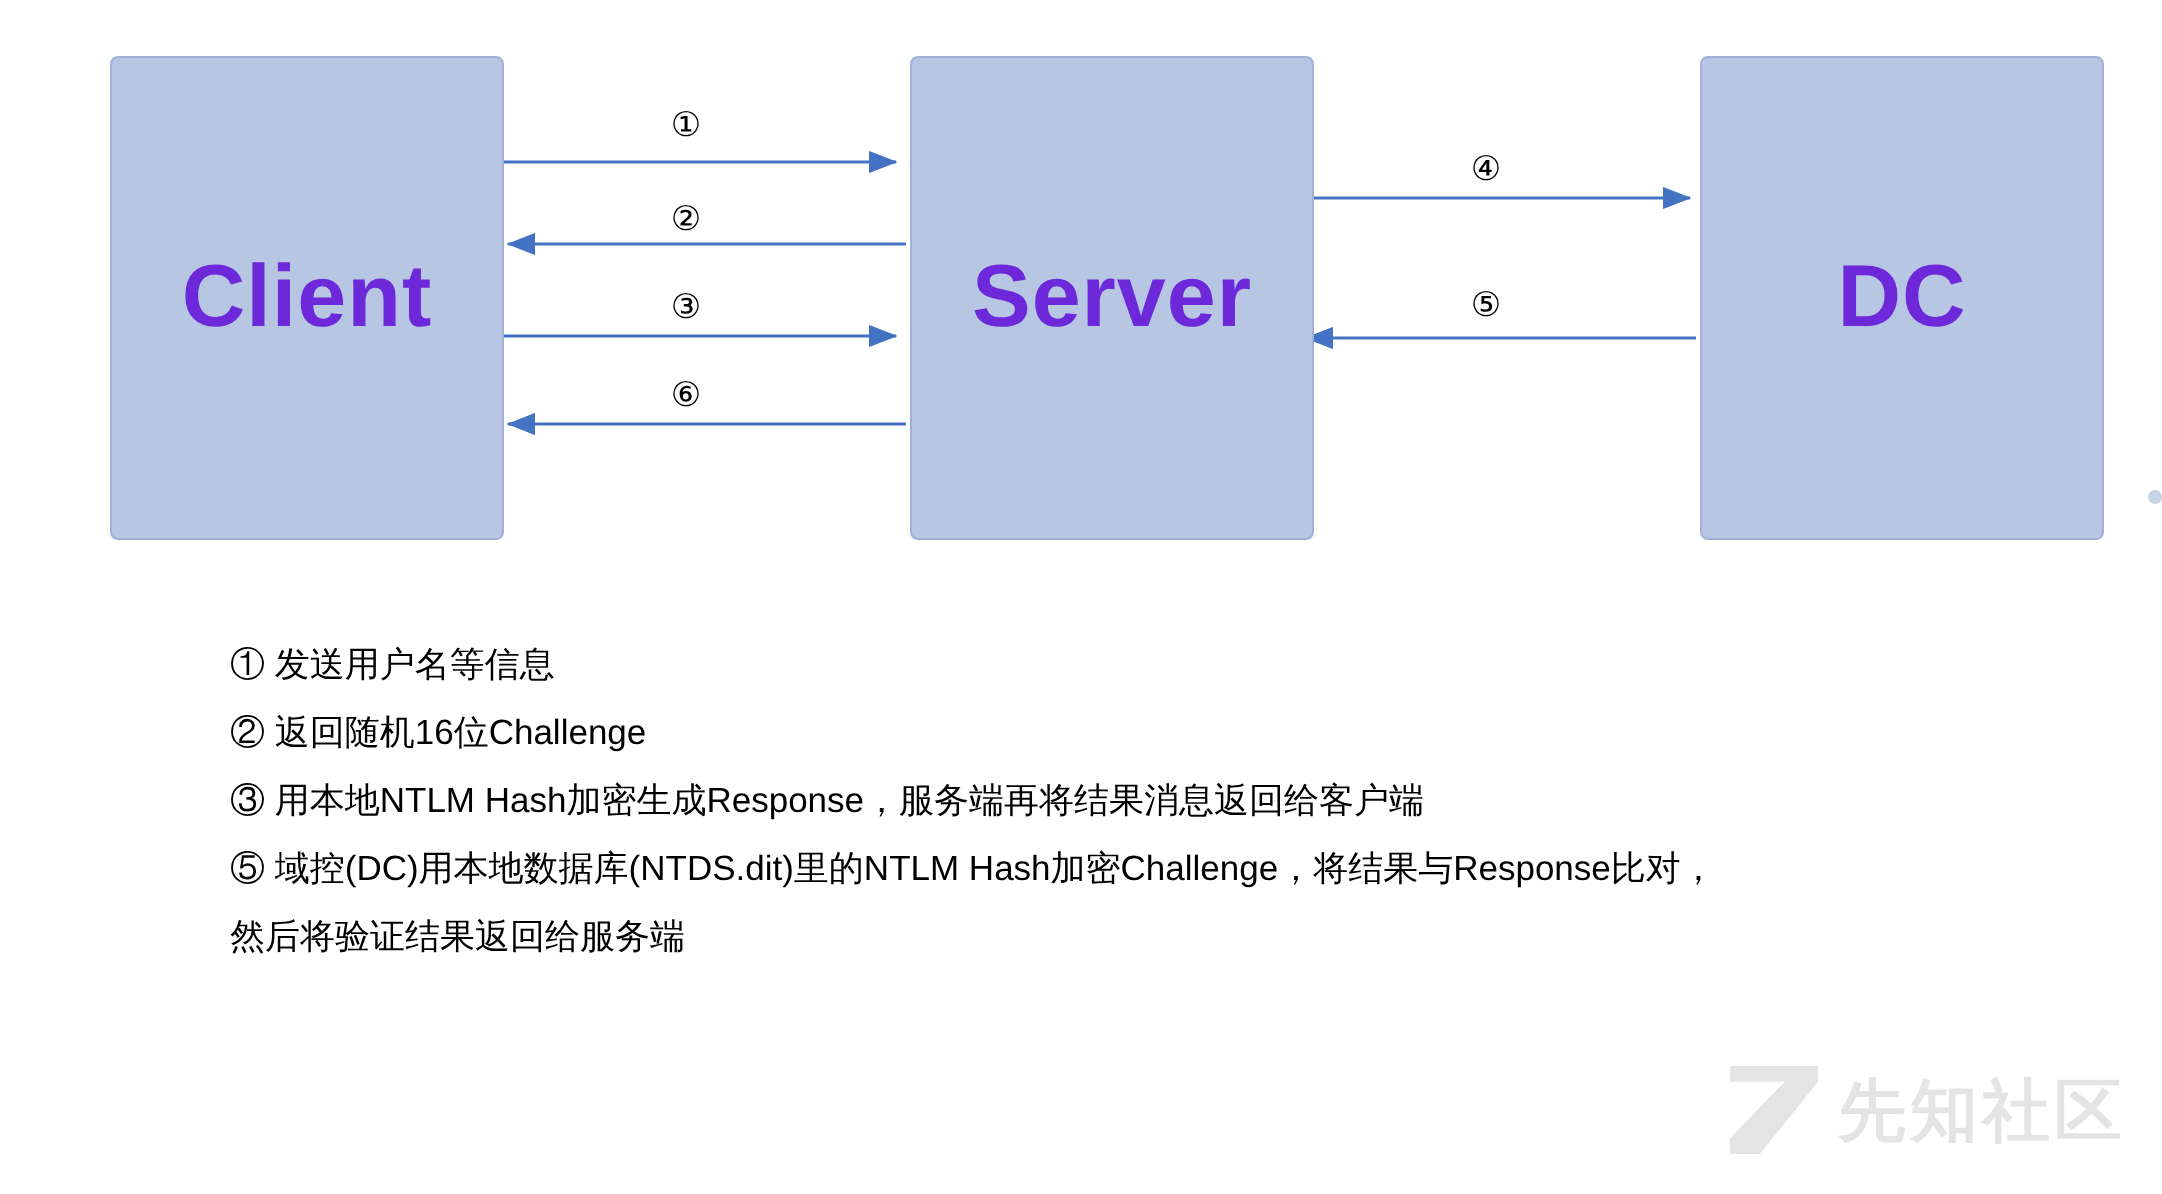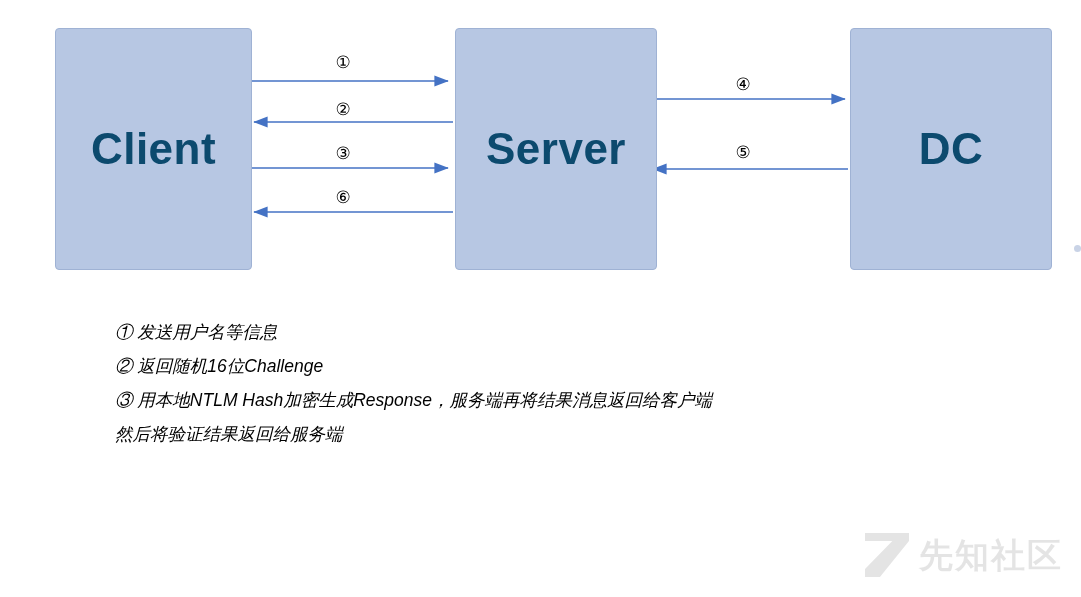--- a/index.html
+++ b/index.html
@@ -29,21 +29,21 @@
     background: #b7c7e3;
     border: 1px solid #9fb2d4;
     border-radius: 4px;
     display: flex;
     align-items: center;
     justify-content: center;
   }
   .node-label {
     font-size: 44px;
     font-weight: bold;
-    color: #0c4a6e;
+    color: #6d28d9;
     letter-spacing: 0.5px;
   }
 
   #node-client { left: 55px;  top: 28px; width: 195px; height: 240px; }
   #node-server { left: 455px; top: 28px; width: 200px; height: 240px; }
   #node-dc     { left: 850px; top: 28px; width: 200px; height: 240px; }
 
   #arrow-svg {
     position: absolute;
     left: 0; top: 0;
@@ -63,21 +63,20 @@
   #num-3 { left: 328px; top: 143px; }
   #num-4 { left: 728px; top: 74px; }
   #num-5 { left: 728px; top: 142px; }
   #num-6 { left: 328px; top: 187px; }
 
   #legend {
     position: absolute;
     left: 115px;
     top: 315px;
     width: 900px;
-    font-style: italic;
   }
   .legend-line {
     font-size: 17.5px;
     line-height: 34px;
     color: #000000;
     white-space: nowrap;
   }
 
   #watermark {
     position: absolute;
@@ -156,19 +155,20 @@
   <div class="arrow-num" id="num-5">⑤</div>
   <div class="arrow-num" id="num-6">⑥</div>
 
   <div id="corner-dot"></div>
 </div>
 
 <div id="legend">
   <div class="legend-line">① 发送用户名等信息</div>
   <div class="legend-line">② 返回随机16位Challenge</div>
   <div class="legend-line">③ 用本地NTLM Hash加密生成Response，服务端再将结果消息返回给客户端</div>
+  <div class="legend-line">⑤ 域控(DC)用本地数据库(NTDS.dit)里的NTLM Hash加密Challenge，将结果与Response比对，</div>
   <div class="legend-line">然后将验证结果返回给服务端</div>
 </div>
 
 <div id="watermark">
   <div class="wm-mark"></div>
   <div class="wm-text">先知社区</div>
 </div>
 
 </body></html>

